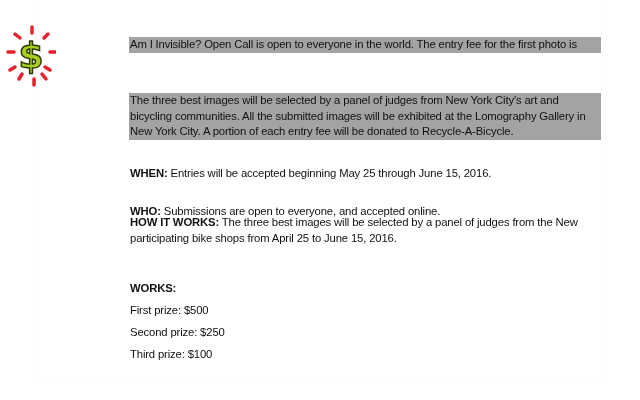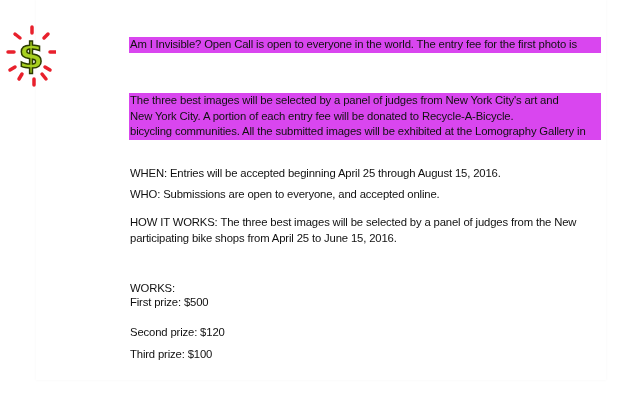--- a/index.html
+++ b/index.html
@@ -1,21 +1,21 @@
 <!DOCTYPE html>
 <html><head>
 <meta charset="utf-8">
 <style>
   html,body{margin:0;padding:0;background:#ffffff;}
   body{width:640px;height:400px;position:relative;overflow:hidden;font-family:"Liberation Sans",sans-serif;color:#111;}
   .page{position:absolute;left:36px;top:0;width:570px;height:380px;background:#fff;box-shadow:0 0 3px rgba(0,0,0,0.04);}
   .logo{position:absolute;left:4px;top:22px;width:52px;height:70px;}
-  .hl{position:absolute;left:129px;width:470px;background:#d946ef;font-size:11.3px;line-height:15.5px;padding:0 1px;letter-spacing:-0.15px;}
+  .hl{position:absolute;left:129px;width:470px;background:#a3a3a3;font-size:11.3px;line-height:15.5px;padding:0 1px;letter-spacing:-0.15px;}
   .p{position:absolute;left:130px;width:475px;font-size:11.3px;line-height:15.5px;letter-spacing:-0.15px;}
-  b{font-weight:normal;margin-top:32px;}
+  b{font-weight:bold;margin-top:32px;}
 </style>
 </head>
 <body>
 
 <div class="page"></div>
 
 <div class="logo">
   <svg width="52" height="70" viewBox="0 0 52 70">
     <g stroke="#e8202c" stroke-width="3.5" stroke-linecap="round">
       <line x1="28" y1="5" x2="28" y2="11"></line>
@@ -32,35 +32,35 @@
     <text x="27" y="46" text-anchor="middle" font-family="DejaVu Sans, sans-serif" font-weight="bold" font-size="36" fill="#a8d020" stroke="#2a3a00" stroke-width="1.5">$</text>
   </svg>
 </div>
 
 <div class="hl" style="top:37px;">
   <div>Am I Invisible? Open Call is open to everyone in the world. The entry fee for the first photo is</div>
 </div>
 
 <div class="hl" style="top:93px;">
   <div>The three best images will be selected by a panel of judges from New York City's art and</div>
+  <div>bicycling communities. All the submitted images will be exhibited at the Lomography Gallery in</div>
   <div>New York City. A portion of each entry fee will be donated to Recycle-A-Bicycle.</div>
-  <div>bicycling communities. All the submitted images will be exhibited at the Lomography Gallery in</div>
 </div>
 
 <div class="p" style="top:166px;">
-  <b>WHEN:</b><span> Entries will be accepted beginning April 25 through August 15, 2016.</span>
+  <b>WHEN:</b><span> Entries will be accepted beginning May 25 through June 15, 2016.</span>
 </div>
 
-<div class="p" style="top:187px;">
+<div class="p" style="top:204px;">
   <b>WHO:</b><span> Submissions are open to everyone, and accepted online.</span>
 </div>
 
 <div class="p" style="top:215px;">
   <div><b>HOW IT WORKS:</b><span> The three best images will be selected by a panel of judges from the New</span></div>
   <div>participating bike shops from April 25 to June 15, 2016.</div>
 </div>
 
 <div class="p" style="top:281px;">
   <b>WORKS:</b>
 </div>
-<div class="p" style="top:295px;">First prize: $500</div>
-<div class="p" style="top:325px;">Second prize: $120</div>
+<div class="p" style="top:303px;">First prize: $500</div>
+<div class="p" style="top:325px;">Second prize: $250</div>
 <div class="p" style="top:347px;">Third prize: $100</div>
 
 </body></html>

